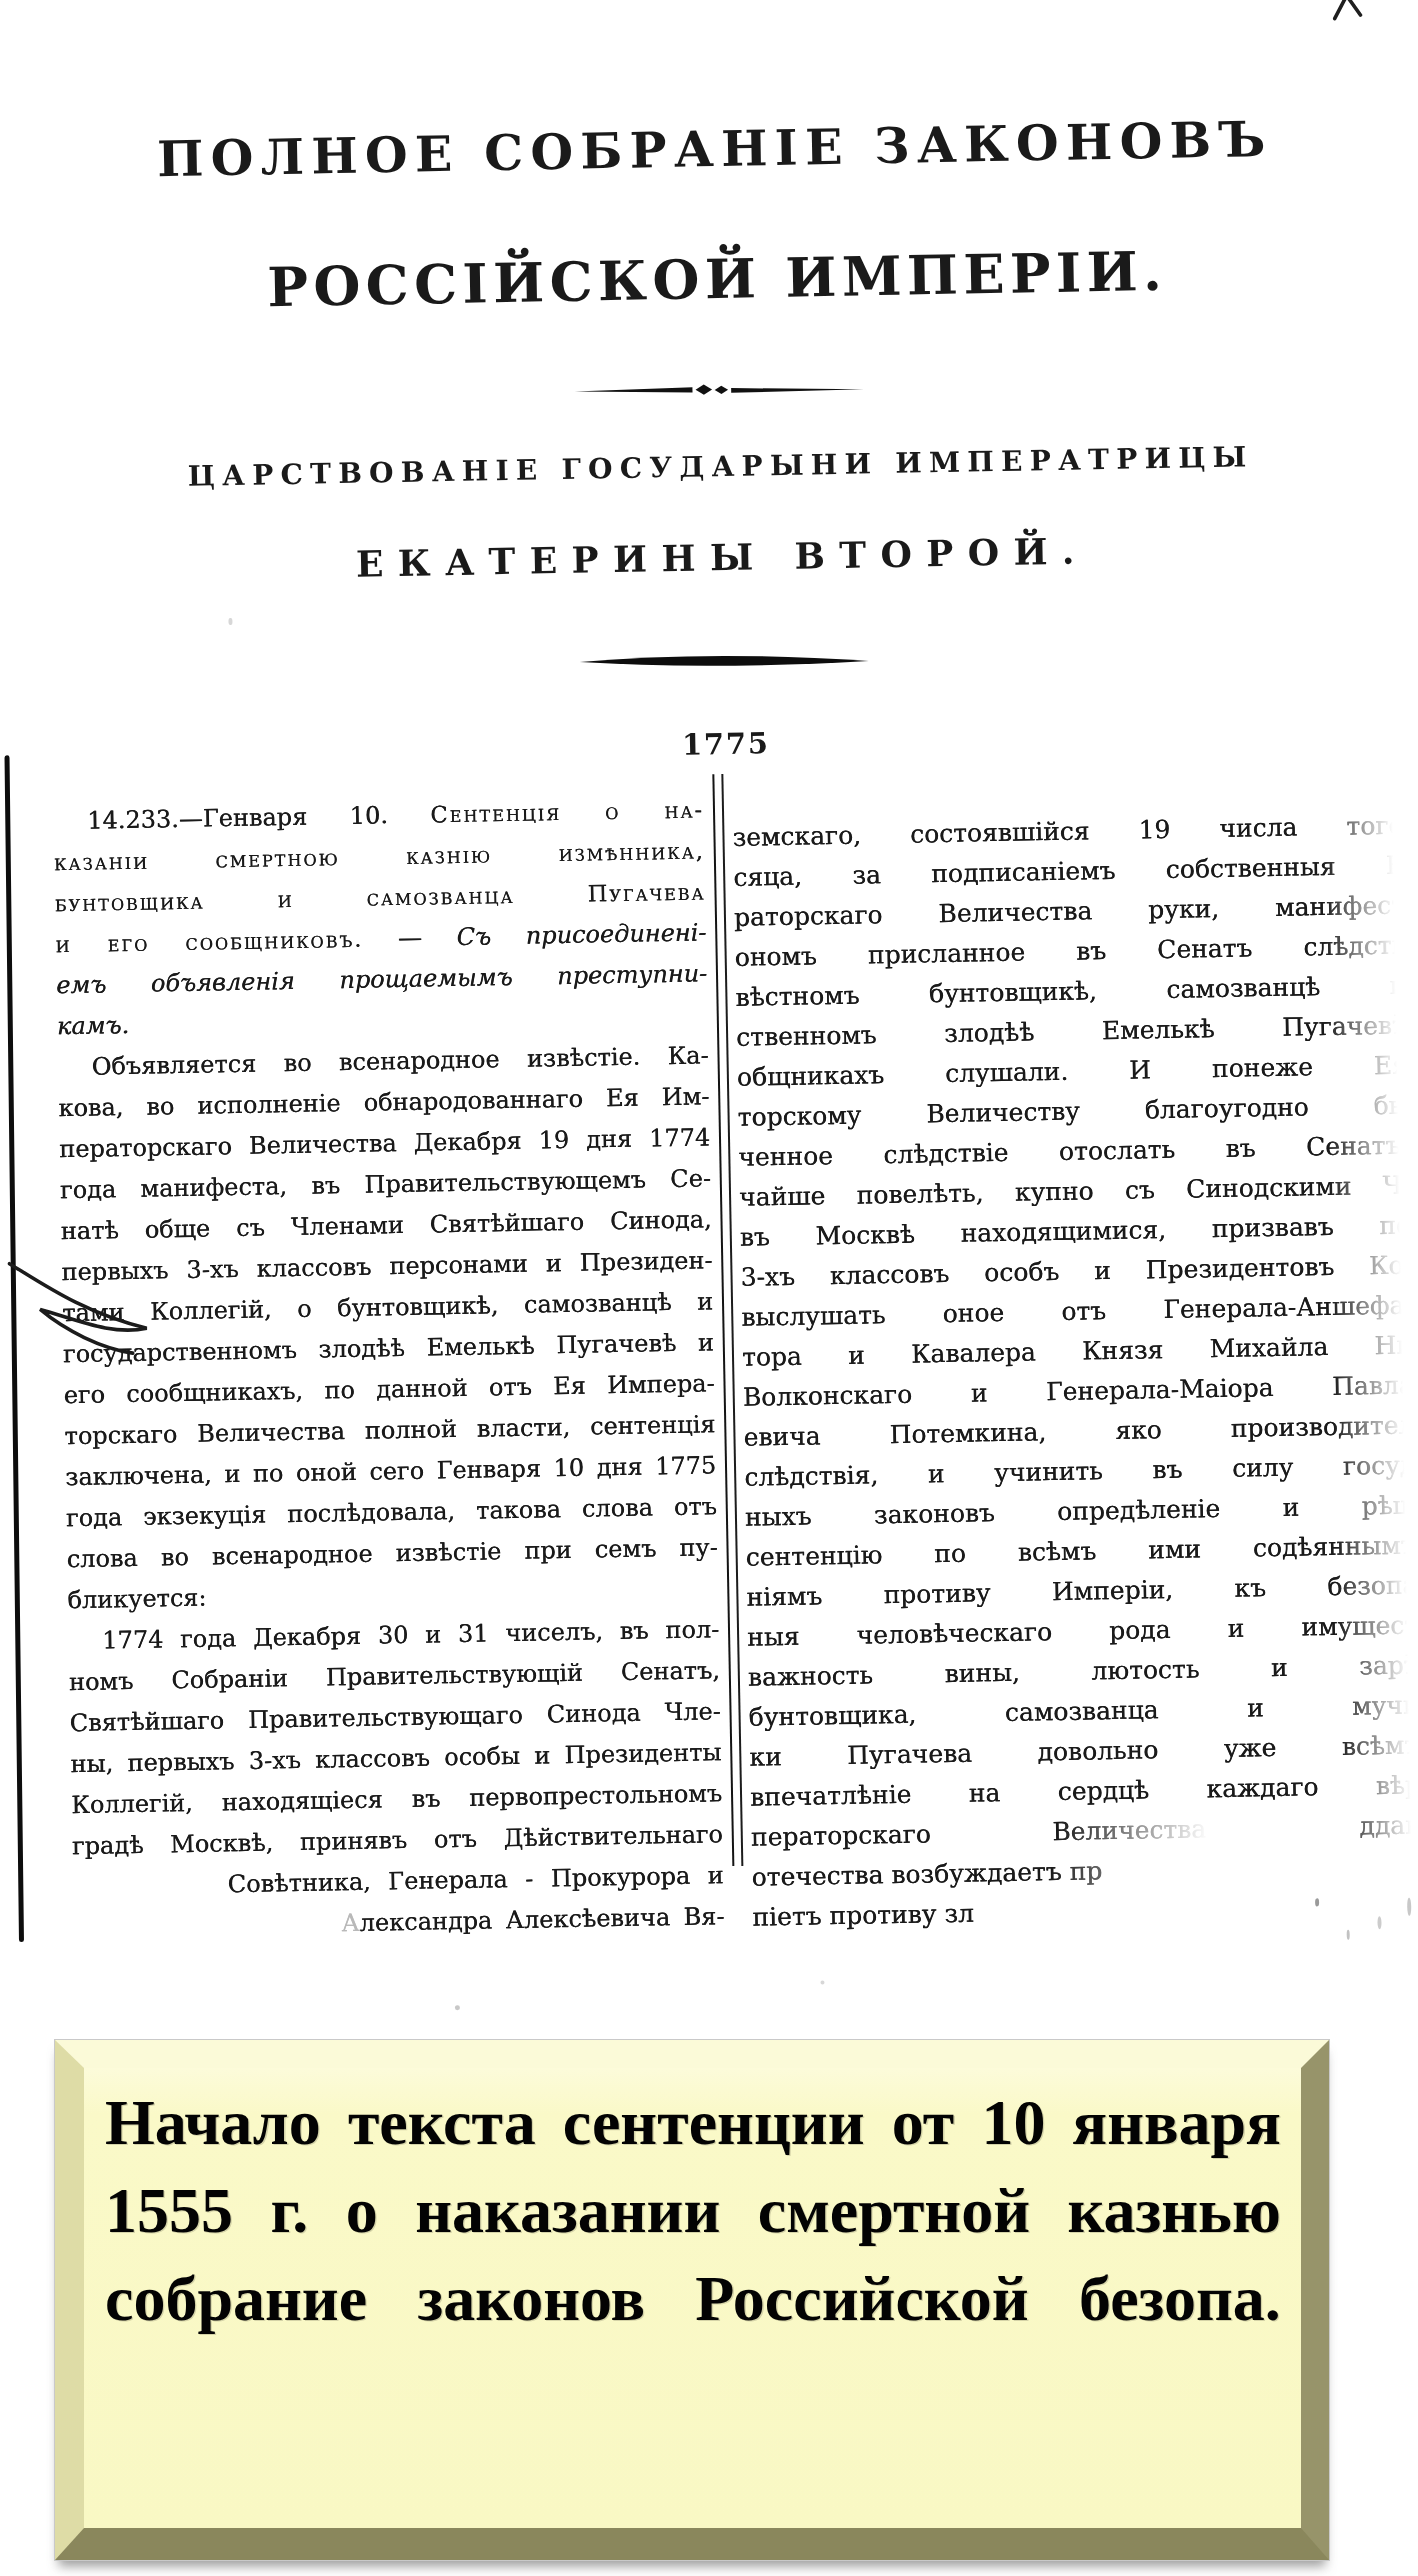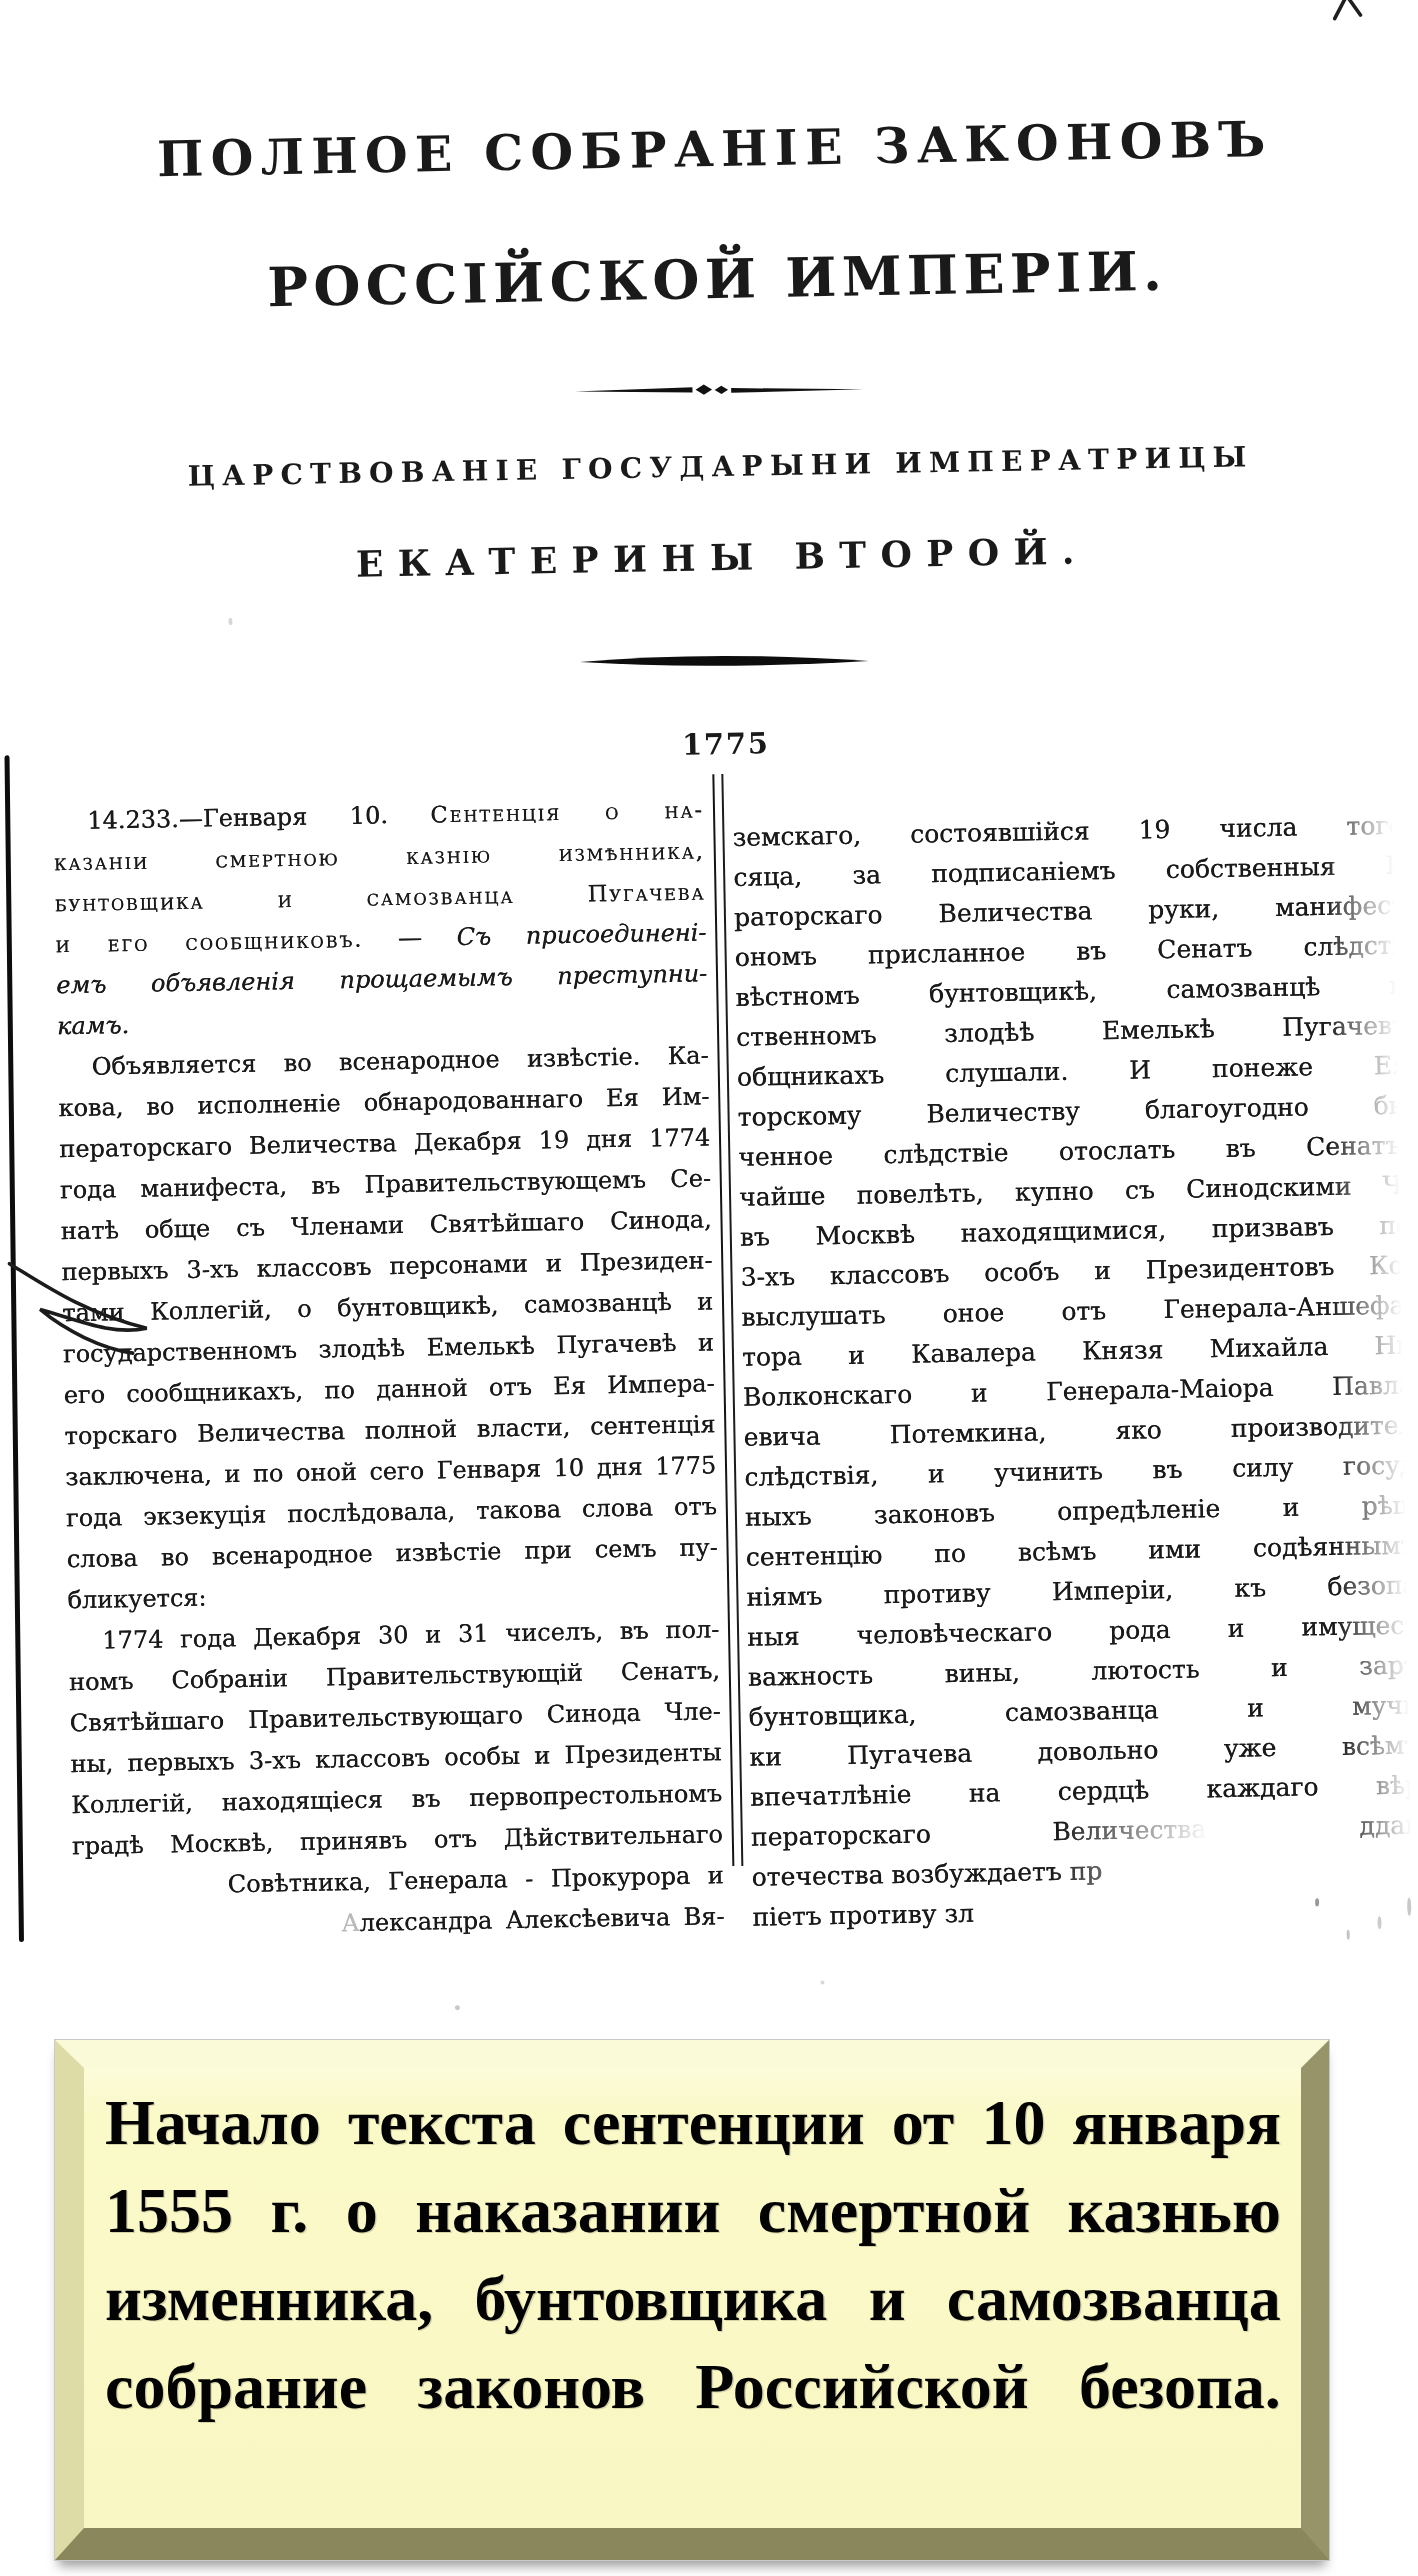--- a/index.html
+++ b/index.html
@@ -187,17 +187,16 @@
     <div class="speck" style="left:382px;top:2000px;width:5.2px;height:5.2px;opacity:.55;"></div>
     <div class="speck" style="left:748px;top:1982px;width:4.1px;height:4.1px;opacity:.4;"></div>
     <div class="speck" style="left:181px;top:609px;width:3.6px;height:7.2px;opacity:.4;"></div>
   </div>
 </div>
 
 <div class="plaque">
   <div class="plaque-text" id="caption-lines">
       <div class="cap-line">Начало текста сентенции от 10 января</div>
       <div class="cap-line">1555 г. о наказании смертной казнью</div>
-      <div class="cap-line">изменника, бунтовщика и самозванца</div>
       <div class="cap-line">собрание законов Российской безопа.</div>
     </div>
 </div>
 
 
 </body></html>

